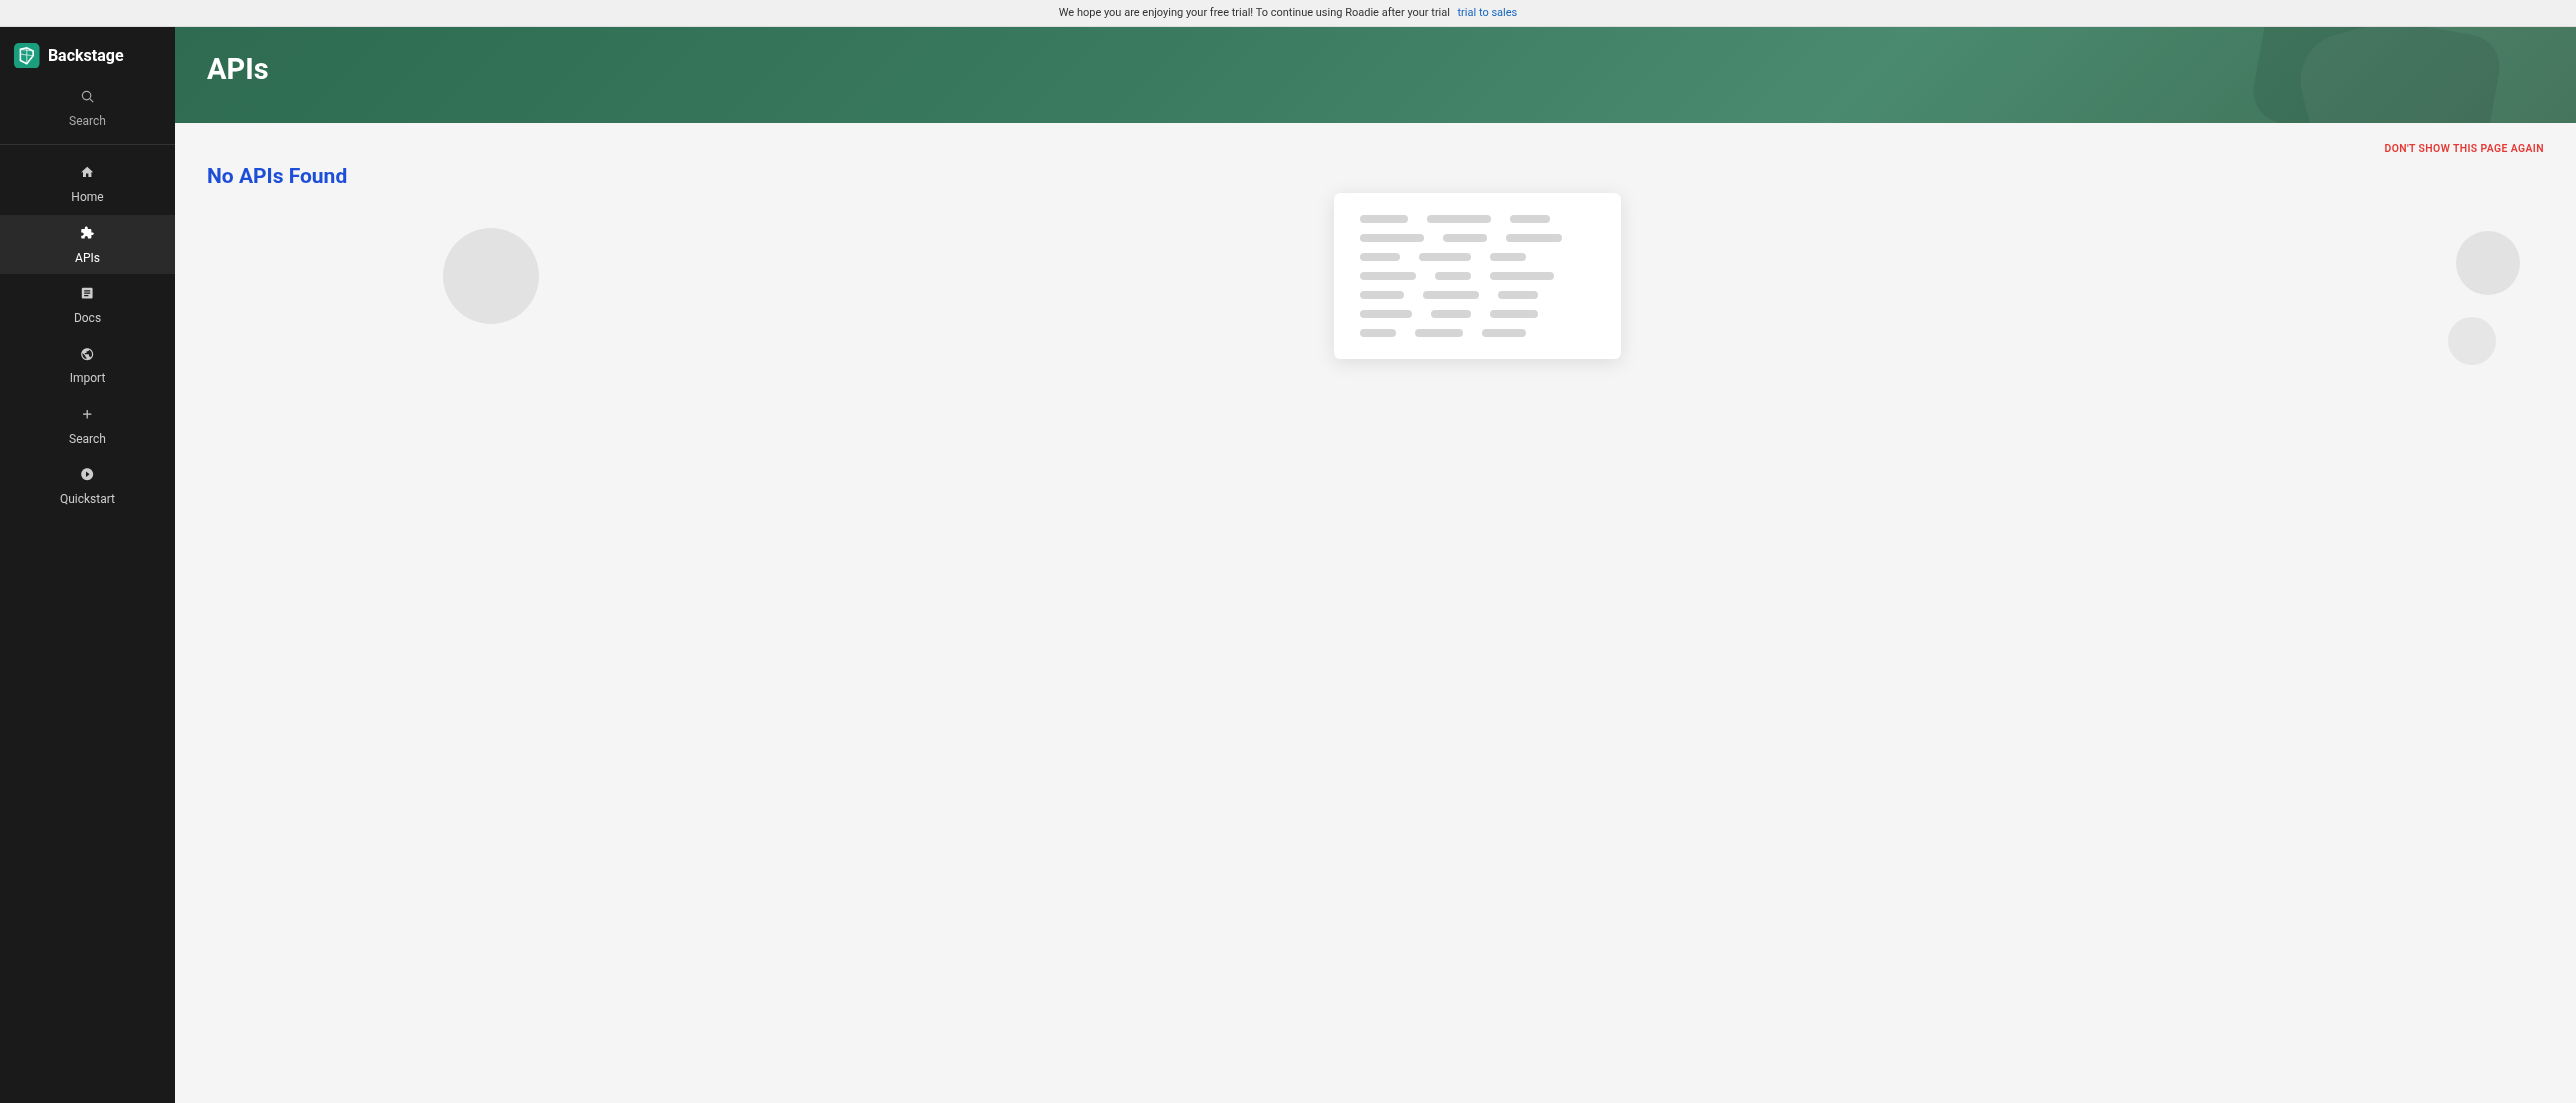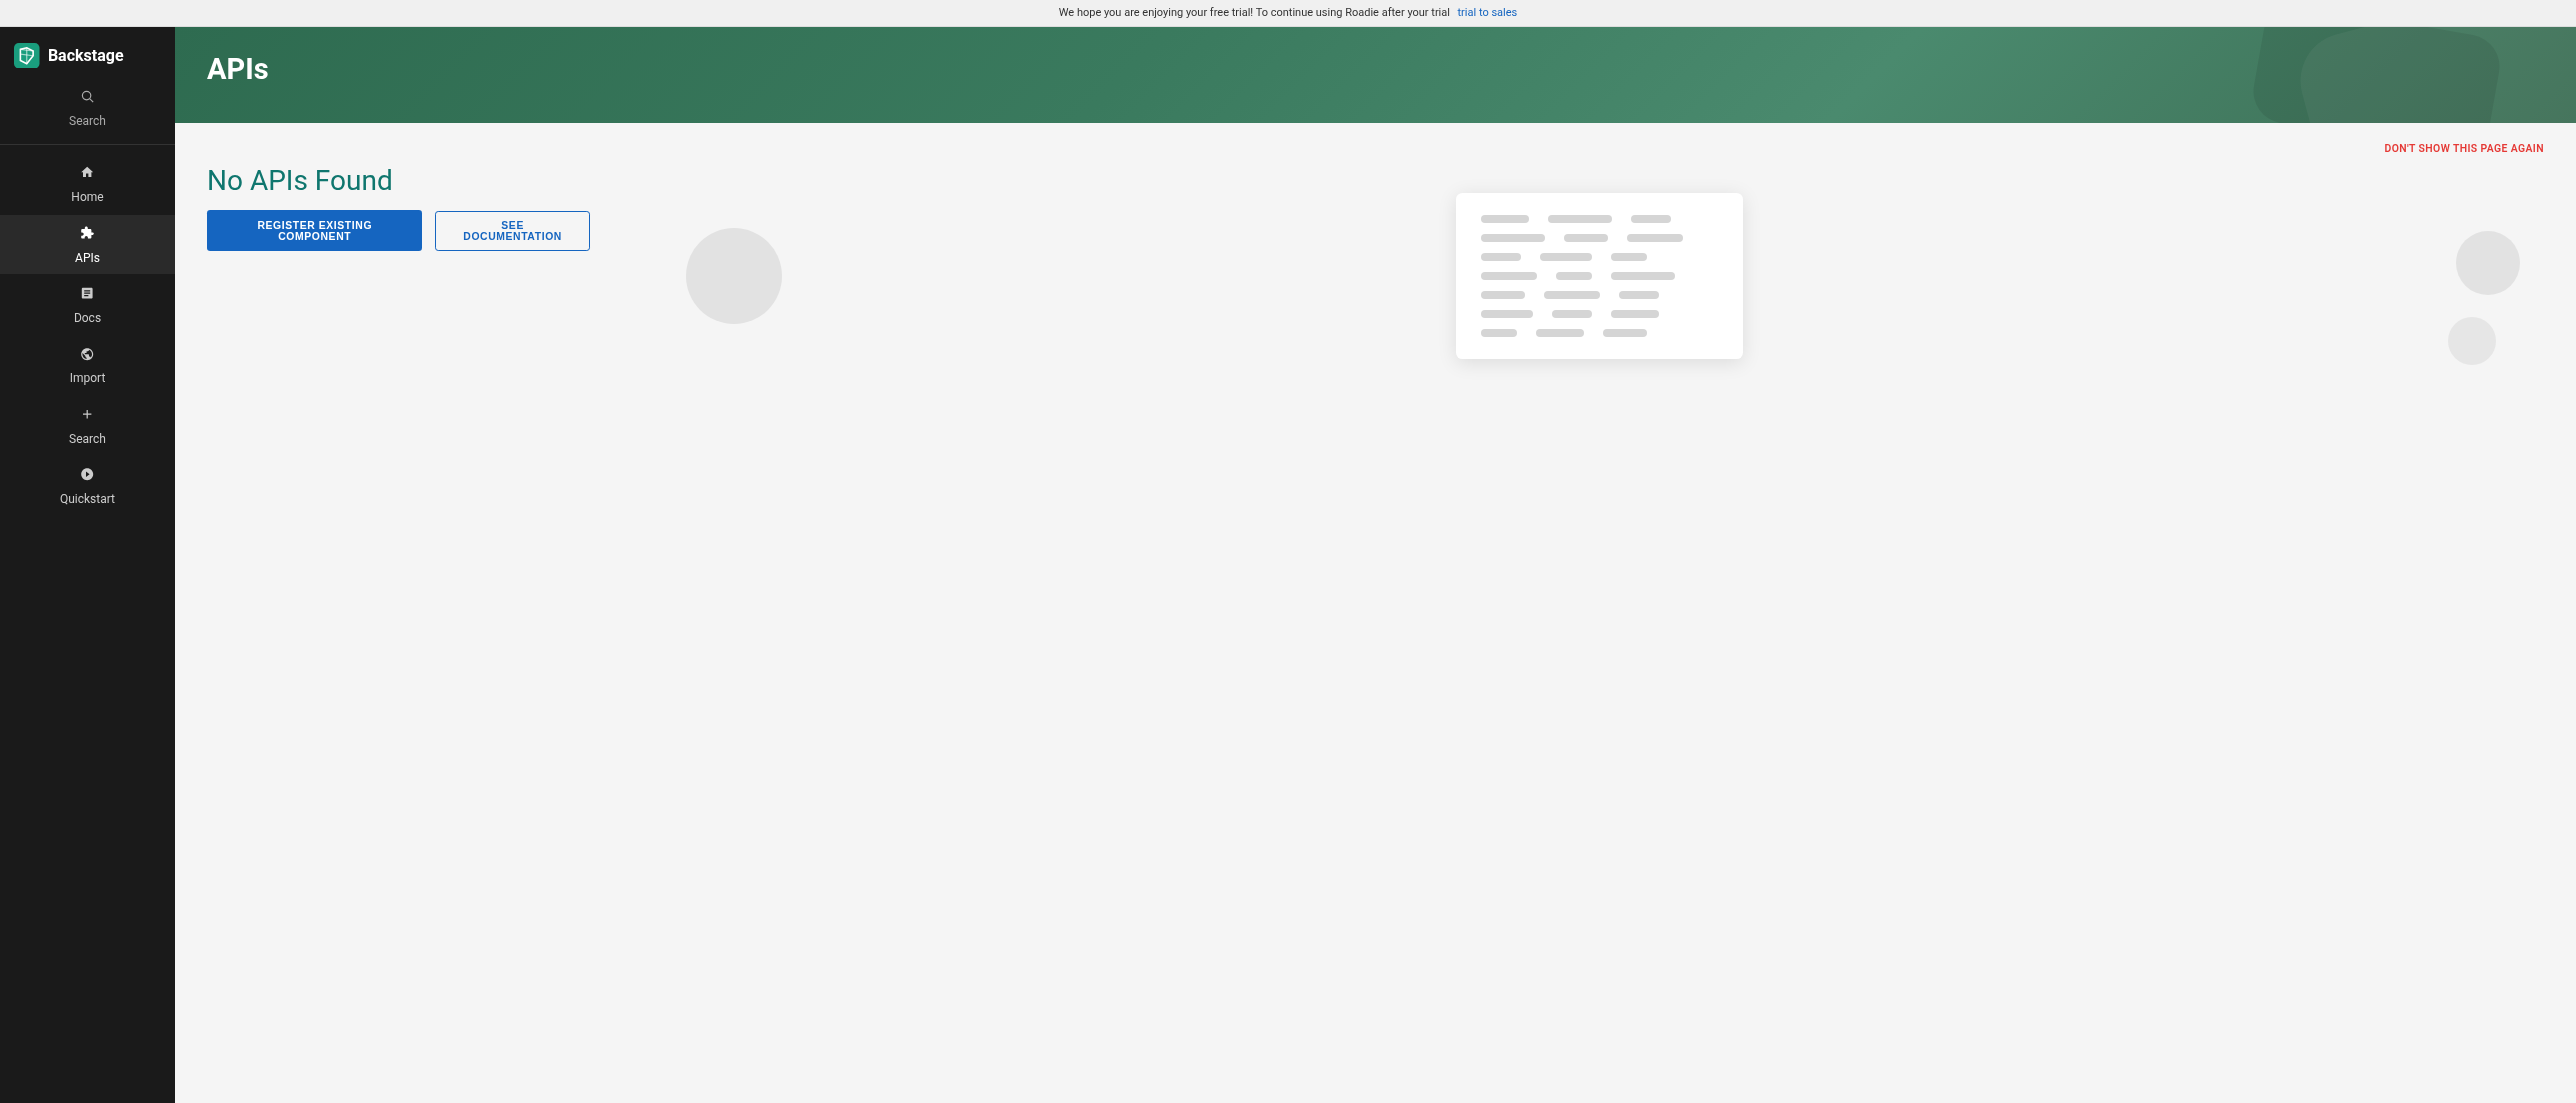--- a/index.html
+++ b/index.html
@@ -172,23 +172,23 @@
       gap: 64px;
       padding-top: 16px;
     }
 
     .empty-state-text {
       flex: 0 0 auto;
       max-width: 383px;
     }
 
     .empty-title {
-      font-size: 28px;
-      font-weight: 400;
-      color: #0f766e;
+      font-size: 21px;
+      font-weight: 700;
+      color: #1d4ed8;
       margin-bottom: 12.8px;
     }
 
     .empty-desc {
       font-size: 12px;
       color: #444;
       line-height: 1.6;
       margin-bottom: 25.5px;
     }
 
@@ -389,24 +389,20 @@
     <div class="page-header">
       <h1 class="page-title">APIs</h1>
     </div>
 
     <div class="page-body">
       <a class="dont-show-link" href="#">DON'T SHOW THIS PAGE AGAIN</a>
 
       <div class="empty-state">
         <div class="empty-state-text">
           <h2 class="empty-title">No APIs Found</h2>
-          <div class="button-row">
-            <button class="btn-primary">REGISTER EXISTING COMPONENT</button>
-            <button class="btn-outline">SEE DOCUMENTATION</button>
-          </div>
         </div>
 
         <div class="empty-illustration">
           <div class="illus-blob-left"></div>
           <div class="illus-blob-right"></div>
           <div class="illus-blob-bottom-right"></div>
           <div class="illus-card">
 
             <div class="illus-row">
               <div class="illus-bar" style="width:48px"></div>

